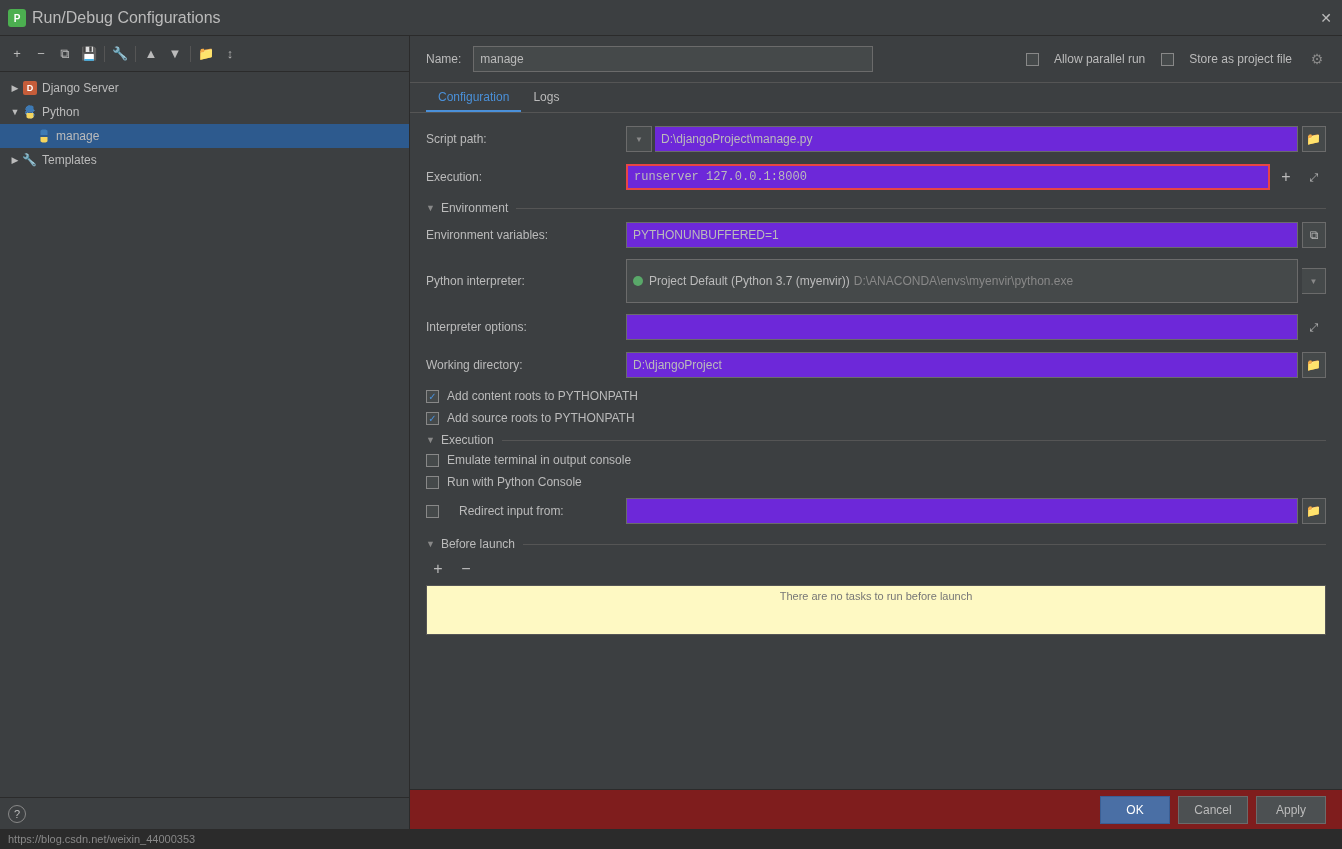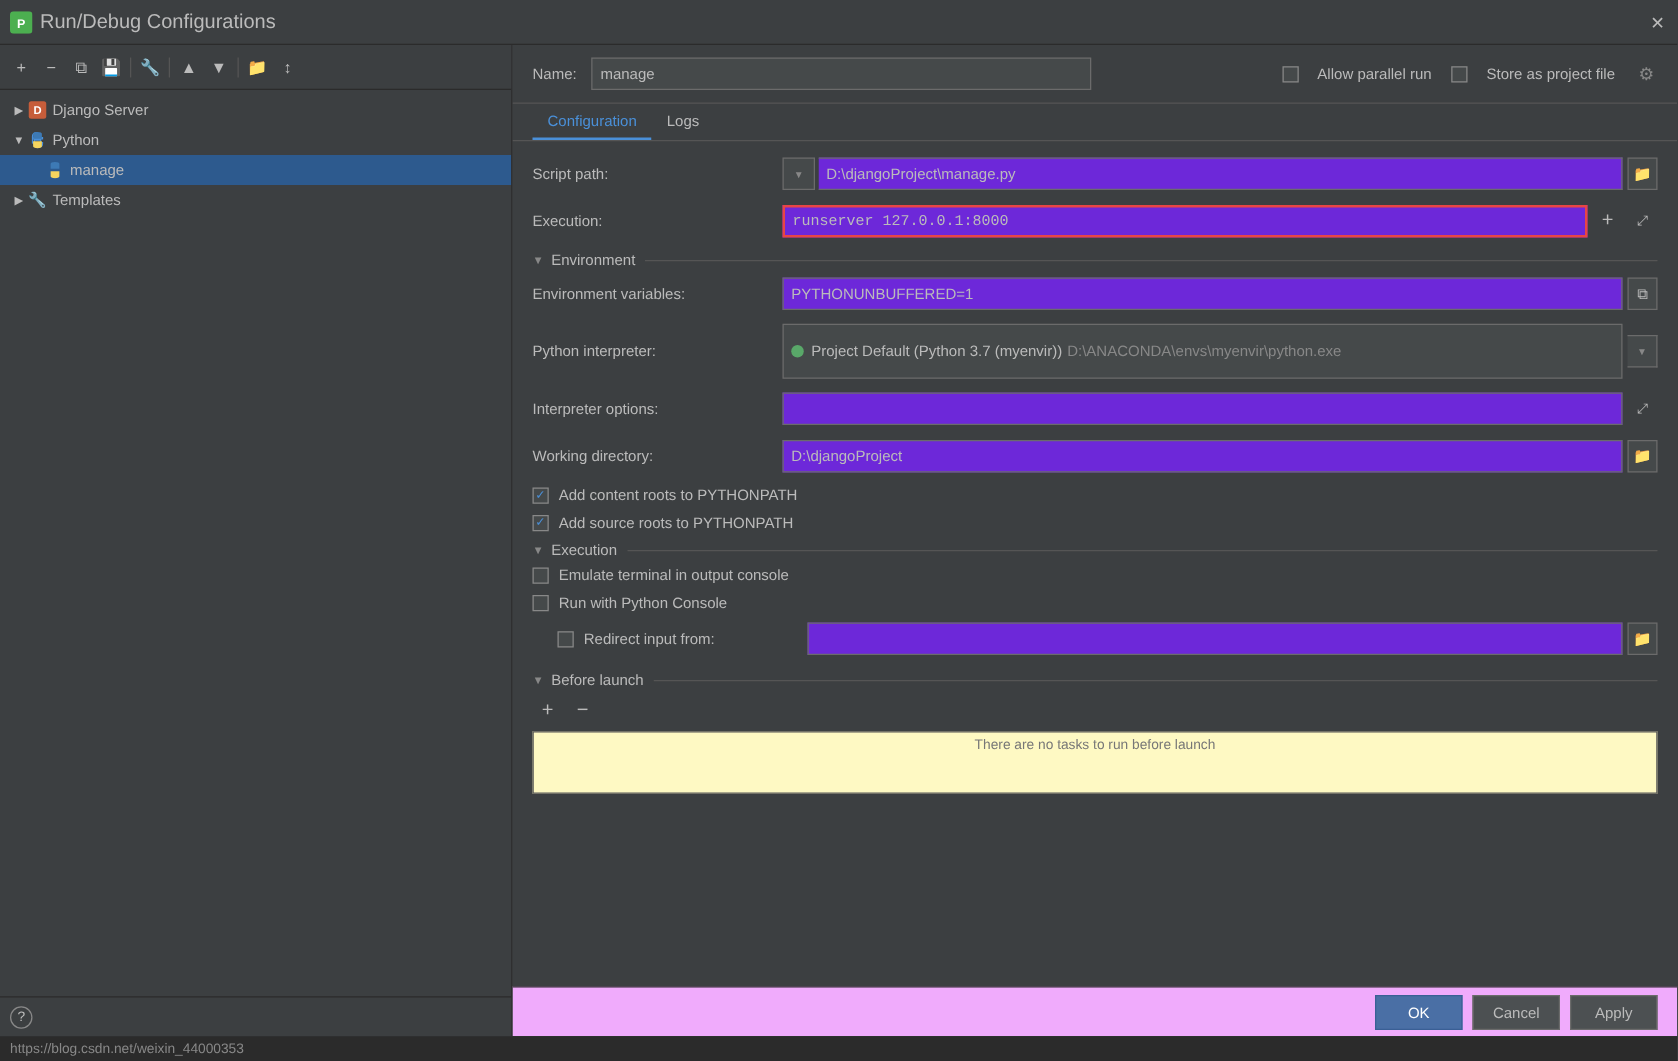--- a/index.html
+++ b/index.html
@@ -370,21 +370,21 @@
       width: 10px;
       height: 10px;
       border-radius: 50%;
       background: #59a869;
       margin-right: 6px;
       flex-shrink: 0;
     }
     
     .footer {
       height: 40px;
-      background: #f0abfc;
+      background: #7f1d1d;
       border-top: 1px solid #2b2b2b;
       display: flex;
       align-items: center;
       justify-content: flex-end;
       padding: 0 16px;
       gap: 8px;
       flex-shrink: 0;
     }
     .footer-btn {
       height: 28px;
@@ -682,21 +682,21 @@
         <div class="cb"></div>
         <span>Emulate terminal in output console</span>
       </div>
 
       <div class="check-row">
         <div class="cb"></div>
         <span>Run with Python Console</span>
       </div>
 
       <div class="form-row">
-        <div class="form-label" style="display:flex;align-items:center;gap:8px;margin-left:20px;">
+        <div class="form-label" style="display:flex;align-items:center;gap:20px;">
           <div class="cb"></div>
           <span>Redirect input from:</span>
         </div>
         <div class="form-control">
           <input class="text-input" type="text" style="">
           <div class="icon-btn">📁</div>
         </div>
       </div>
 
       <div class="section-header" style="margin-top:12px;">

